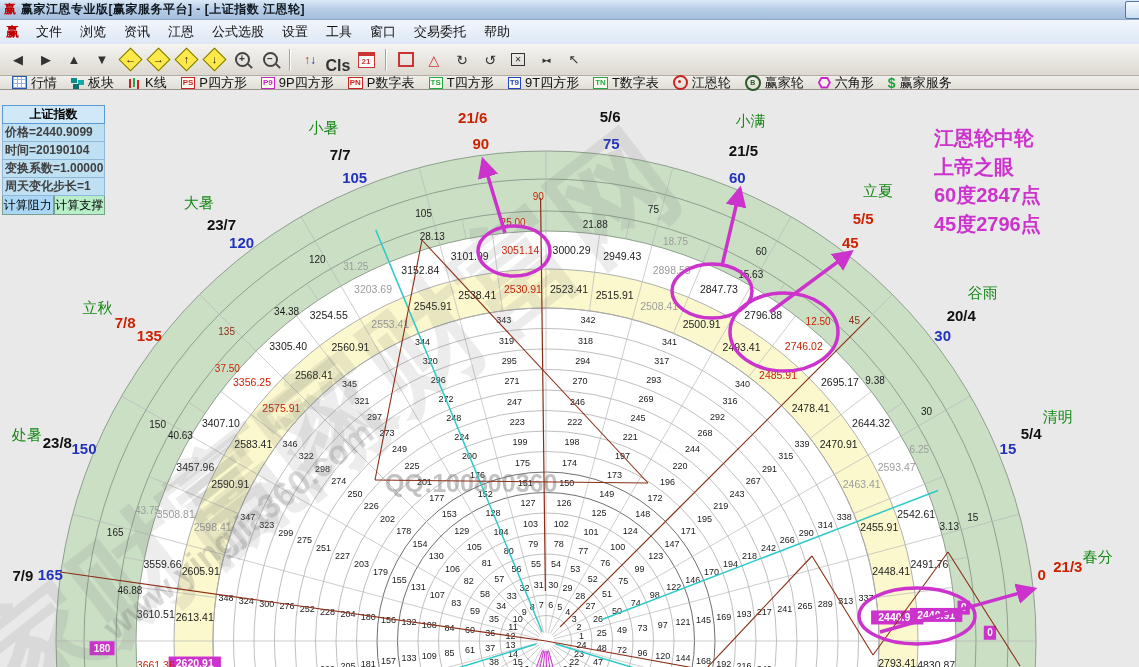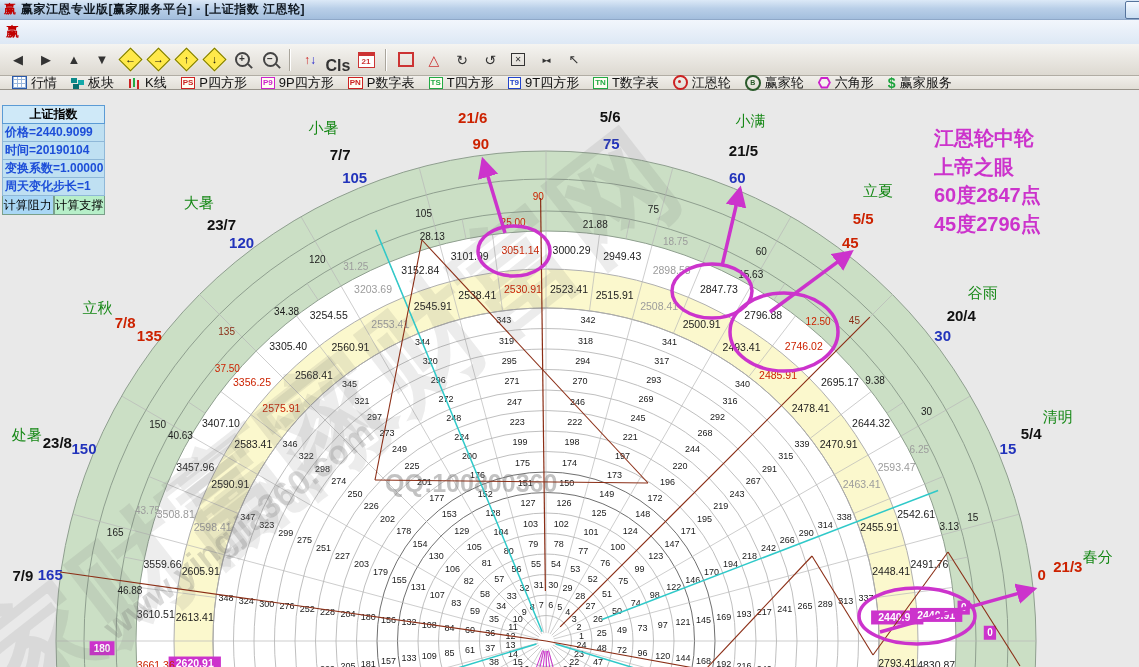--- a/index.html
+++ b/index.html
@@ -69,41 +69,42 @@
   .hexa i{position:absolute;left:2px;top:2px;width:9px;height:8px;background:#f4f2ee;
     clip-path:polygon(25% 0,75% 0,100% 50%,75% 100%,25% 100%,0 50%);}
   .dlr{color:#19a23a;font-weight:bold;font-size:14px;}
   
   .content{position:absolute;left:0;top:102px;width:1139px;height:565px;background:#e9e9e9;}
   #wheel-svg{position:absolute;left:0;top:0;}
   
   .panel{position:absolute;left:2px;top:3px;width:103px;z-index:5;font-size:12px;}
   .phead{background:#cfe9f8;border:1px solid #5b9bd5;text-align:center;font-weight:bold;color:#000;
     height:17px;line-height:17px;}
-  .prow{background:#bfe0f2;border:1px solid #8fb8d8;border-top:none;color:#1d4ed8;font-weight:bold;
+  .prow{background:#bfe0f2;border:1px solid #8fb8d8;border-top:none;color:#404040;font-weight:bold;
     height:17px;line-height:17px;padding-left:2px;white-space:nowrap;overflow:hidden;}
   .pbtns{display:flex;justify-content:space-between;}
   .pbtn{flex:1;height:18px;line-height:18px;text-align:center;color:#000;border:1px solid #7aa08a;border-top:none;}
   .pbtn.resist{background:#a9d7f5;}
   .pbtn.support{background:#b7efc9;}
 </style>
 </head>
 <body>
 
 <div class="app">
 
   <div class="titlebar">
     <span class="tlogo">赢</span>
     <span class="ttext">赢家江恩专业版[赢家服务平台] - [上证指数 江恩轮]</span>
     <span class="tbtn main">客服</span>
     <span class="tbtn sliver"></span>
   </div>
 
   <div class="menubar">
     <span class="mlogo">赢</span>
+    <span id="menu-items"><span class="mitem">文件</span><span class="mitem">浏览</span><span class="mitem">资讯</span><span class="mitem">江恩</span><span class="mitem">公式选股</span><span class="mitem">设置</span><span class="mitem">工具</span><span class="mitem">窗口</span><span class="mitem">交易委托</span><span class="mitem">帮助</span></span>
   </div>
 
   <div class="tb1" id="toolbar-nav">
       <span class="tbtn1">
         <span class="">◀</span>
       </span>
       <span class="tbtn1">
         <span class="">▶</span>
       </span>
       <span class="tbtn1">

